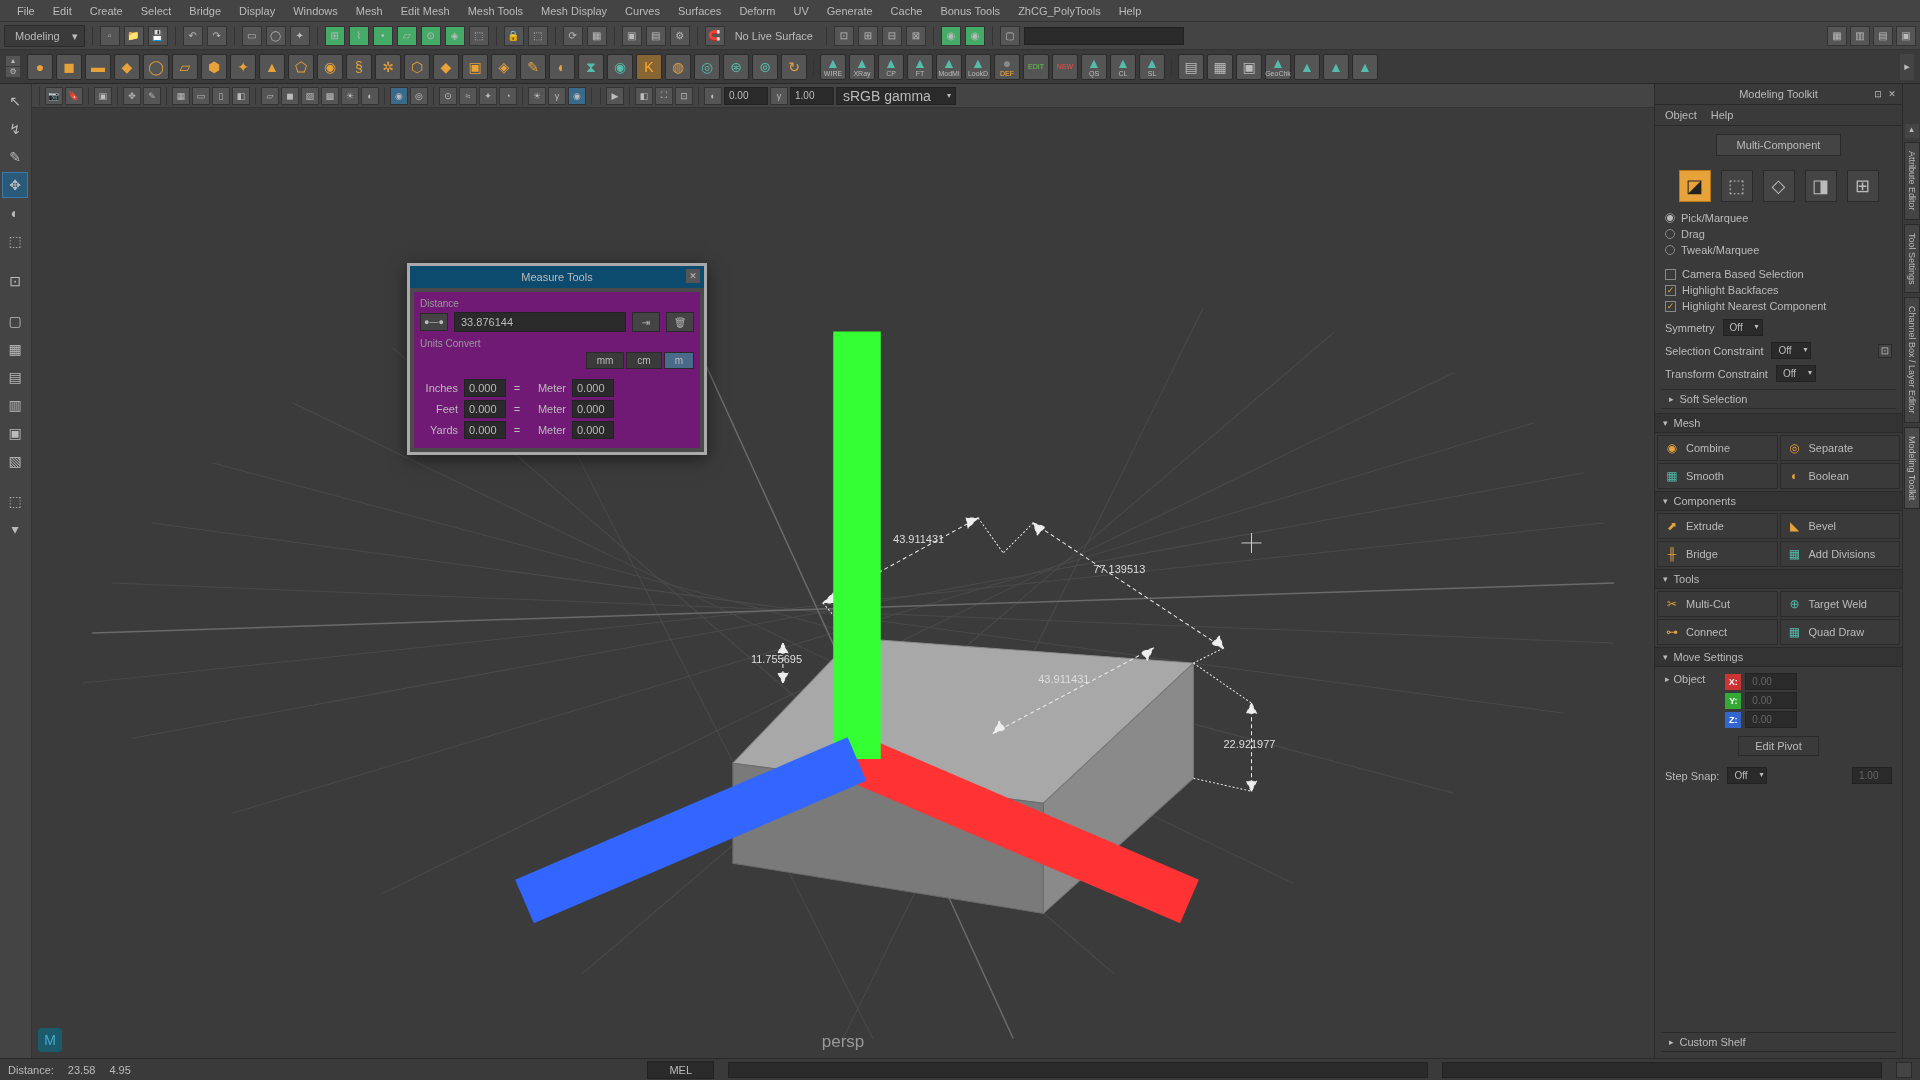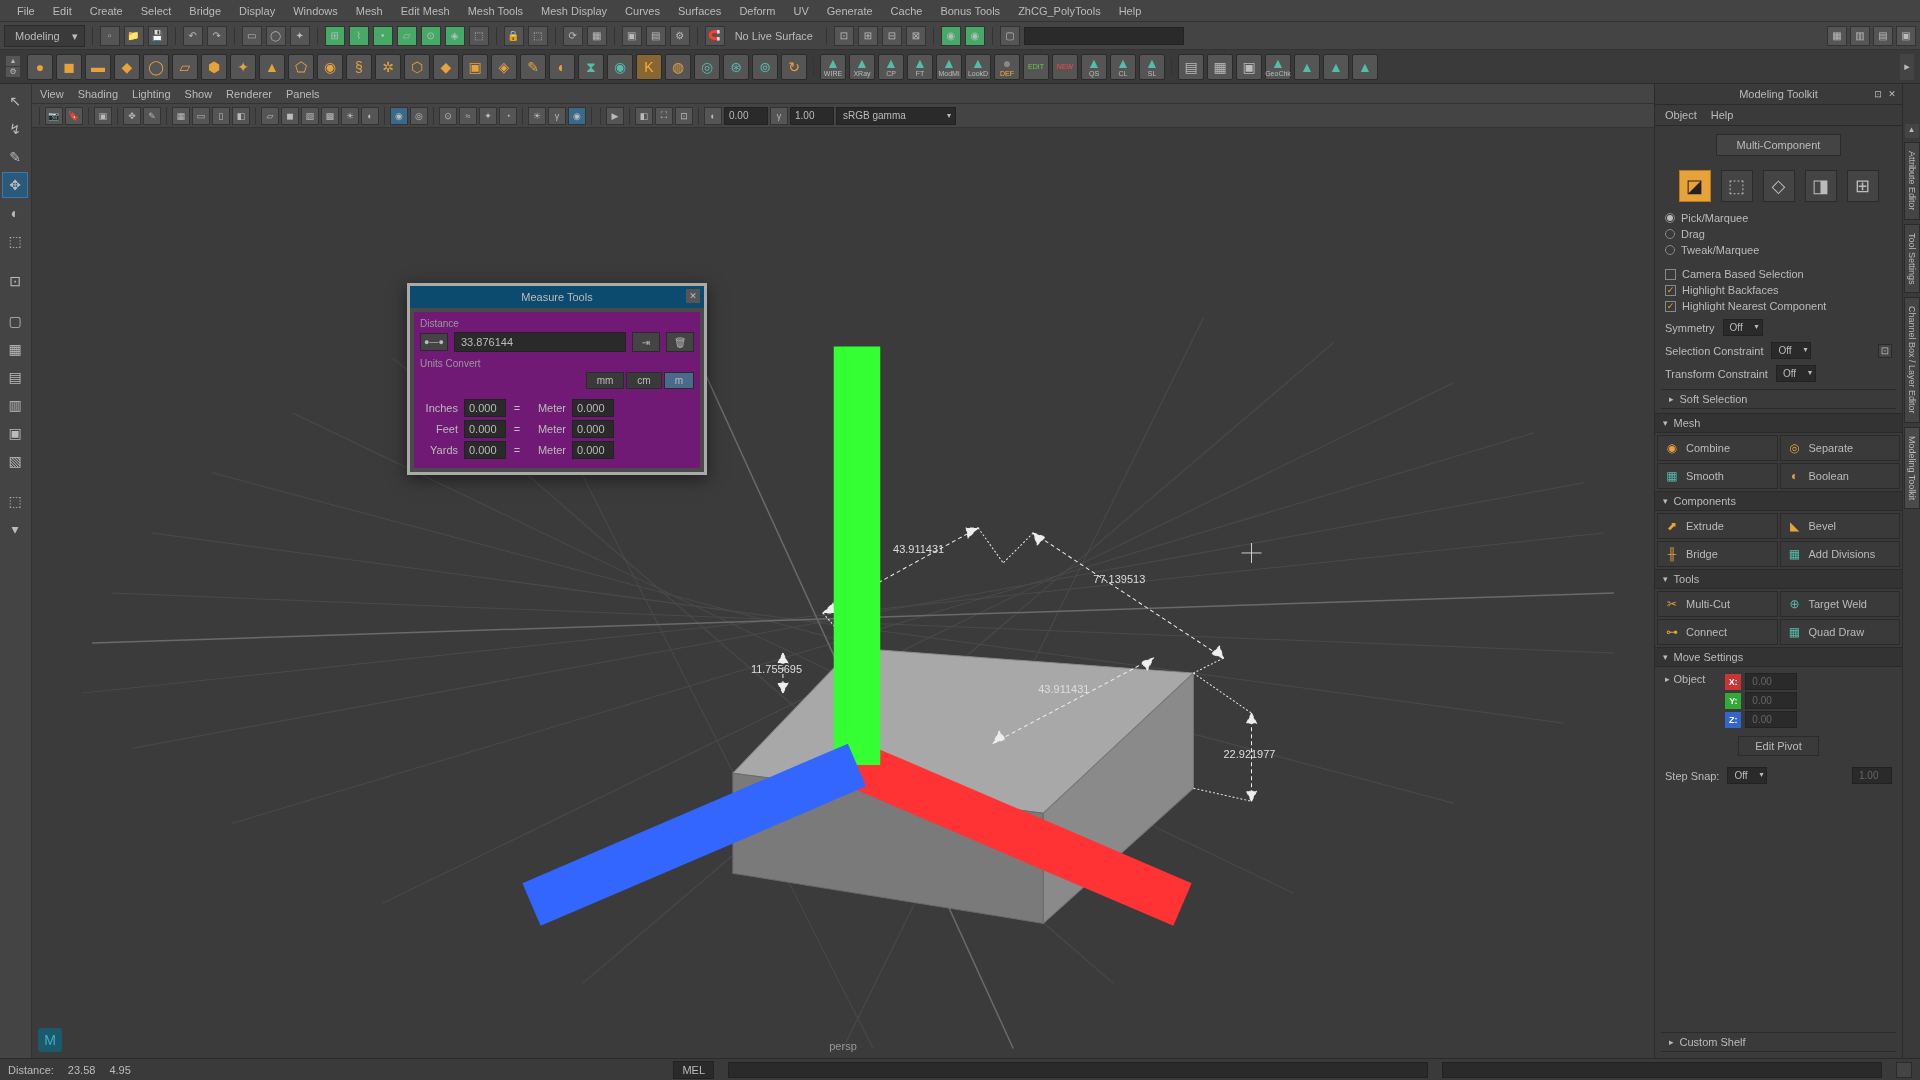--- a/index.html
+++ b/index.html
@@ -42,27 +42,27 @@
 
 
 .pmenubar { background:#444; height:20px; display:flex; align-items:center; padding:0 8px; gap:14px; border-bottom:1px solid #333; }
 .pmenubar span { cursor:pointer; }
 
 
 .ptoolbar { background:#444; height:24px; display:flex; align-items:center; padding:0 4px; gap:2px; border-bottom:1px solid #333; }
 .pico { width:18px; height:18px; background:#555; border:1px solid #333; display:flex; align-items:center; justify-content:center; font-size:9px; }
 .pico.on { background:#3a6a8a; }
 .pfield { width:44px; height:18px; background:#2a2a2a; border:1px solid #222; padding:0 4px; display:flex; align-items:center; font-size:10px; }
-.pdrop { height:18px; background:#2a2a2a; border:1px solid #222; padding:0 18px 0 6px; display:flex; align-items:center; font-size:10px; position:relative; min-width:120px;}
+.pdrop { height:18px; background:#2a2a2a; border:1px solid #222; padding:0 18px 0 6px; display:flex; align-items:center; font-size:14px; position:relative; min-width:120px;}
 .pdrop::after { content:"▾"; position:absolute; right:4px; font-size:8px;}
 
 
 .viewport { flex:1; background:#3b3b3b; position:relative; overflow:hidden; }
 .viewport svg { width:100%; height:100%; }
-.persp-lbl { position:absolute; bottom:6px; left:50%; transform:translateX(-50%); font-size:11px; color:#999; }
+.persp-lbl { position:absolute; bottom:6px; left:50%; transform:translateX(-50%); font-size:17px; color:#999; }
 .axis-gizmo { position:absolute; left:14px; bottom:14px; width:40px; height:40px; }
 .maya-logo { position:absolute; left:6px; bottom:6px; width:24px; height:24px; background:#1a5a6a; border-radius:3px; display:flex; align-items:center; justify-content:center; font-size:14px; color:#4ac; }
 
 
 .rightcol { width:248px; background:#3a3a3a; border-left:1px solid #2a2a2a; display:flex; flex-direction:column; }
 .righttabs { width:18px; background:#3a3a3a; border-left:1px solid #2a2a2a; display:flex; flex-direction:column; align-items:center; padding-top:40px; gap:4px; }
 .vtab { writing-mode:vertical-rl; font-size:9px; padding:8px 2px; background:#444; border:1px solid #2a2a2a; cursor:pointer; }
 .vtab.active { background:#4a4a4a; }
 
 .rhdr { background:#3a3a3a; padding:4px 8px; display:flex; align-items:center; justify-content:center; border-bottom:1px solid #2a2a2a; font-size:10px; position:relative; }
@@ -121,21 +121,21 @@
 .unitrow { display:flex; gap:2px; justify-content:flex-end; margin-bottom:10px; }
 .unitbtn { padding:2px 10px; background:#3a3a3a; border:1px solid #2a2a2a; font-size:10px; cursor:pointer; }
 .unitbtn.on { background:#4a6a8a; }
 .convrow { display:flex; align-items:center; gap:6px; margin-bottom:3px; font-size:10px; }
 .convrow .cl { width:38px; text-align:right; }
 .convrow .cv { width:42px; background:#2a2a2a; border:1px solid #222; padding:2px 4px; }
 .convrow .eq { width:10px; text-align:center; }
 
 
 .statusbar { height:22px; background:#3a3a3a; border-top:1px solid #2a2a2a; display:flex; align-items:center; padding:0 8px; gap:14px; font-size:10px; }
-.statusbar .melbox { background:#2a2a2a; padding:2px 8px; margin-left:auto; border:1px solid #222;}
+.statusbar .melbox { background:#2a2a2a; padding:2px 21px; margin-left:auto; border:1px solid #222;}
 .statusbar .mellog { flex:0 0 440px; background:#2a2a2a; height:16px; border:1px solid #222; }
 .statusbar .cmdbox { flex:0 0 700px; background:#2a2a2a; height:16px; border:1px solid #222; }
 .statusbar .endico { width:16px; height:16px; background:#444; border:1px solid #2a2a2a; }
 
 .dim-label { font-size:11px; fill:#ddd; font-family:Arial; }
 </style>
 </head>
 <body>
 
 <div class="menubar">
@@ -390,28 +390,20 @@
     <div class="tbtn">▤</div>
     <div class="tbtn">▥</div>
     <div class="tbtn">▣</div>
     <div class="tbtn">▧</div>
     <div class="tgap"></div>
     <div class="tbtn">⬚</div>
     <div class="tbtn">▾</div>
   </div>
 
   <div class="center">
-    <div class="pmenubar">
-      <span>View</span>
-      <span>Shading</span>
-      <span>Lighting</span>
-      <span>Show</span>
-      <span>Renderer</span>
-      <span>Panels</span>
-    </div>
     <div class="ptoolbar">
       <div class="sep"></div>
       <div class="pico">📷</div>
       <div class="pico">🔖</div>
       <div class="sep"></div>
       <div class="pico">▣</div>
       <div class="sep"></div>
       <div class="pico">✥</div>
       <div class="pico">✎</div>
       <div class="sep"></div>

